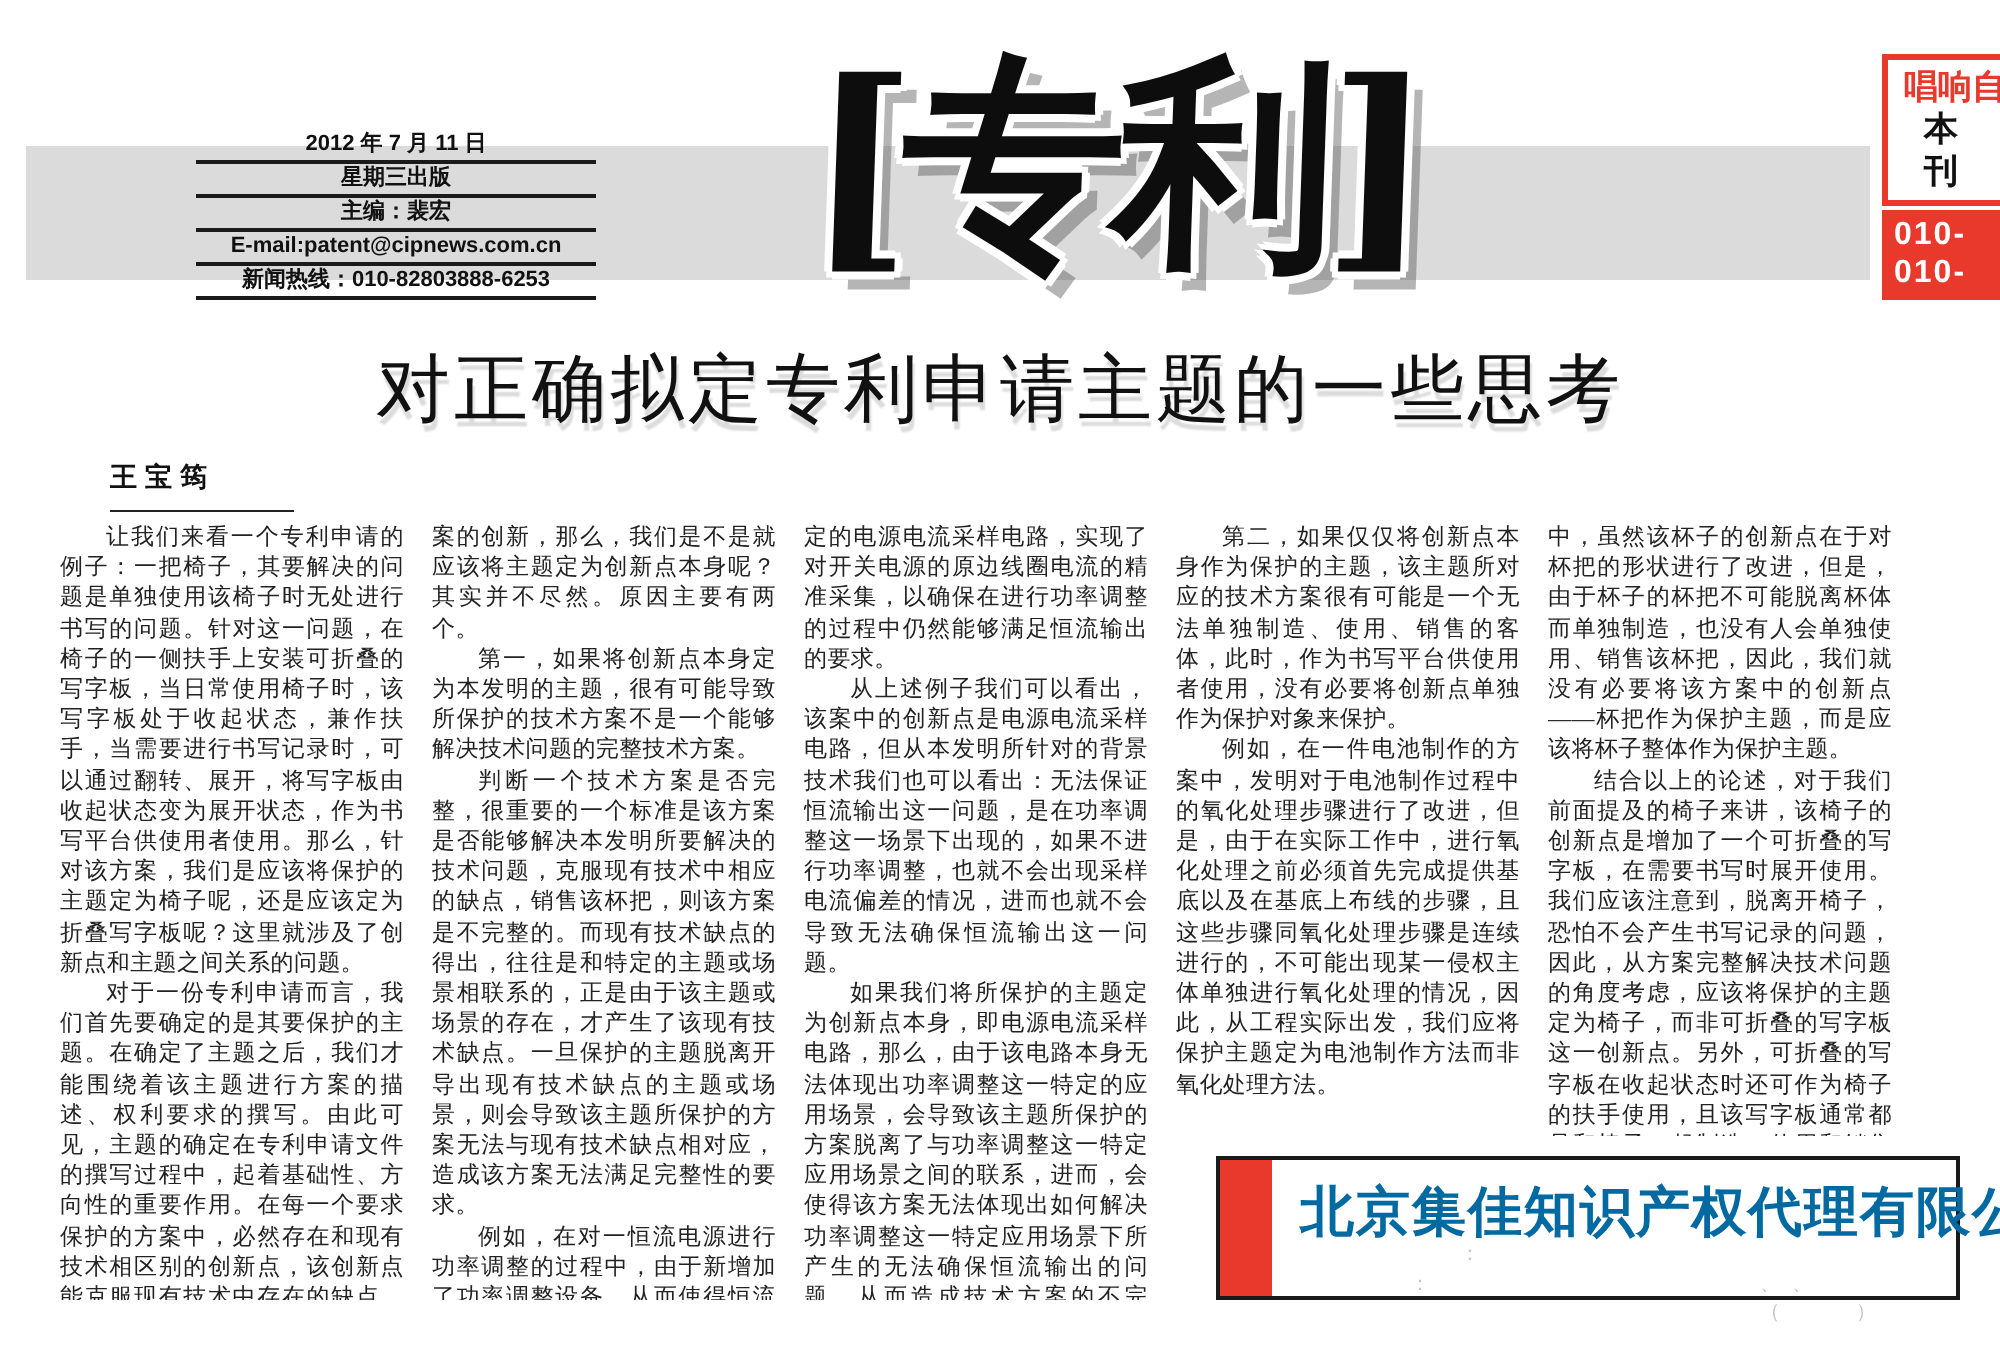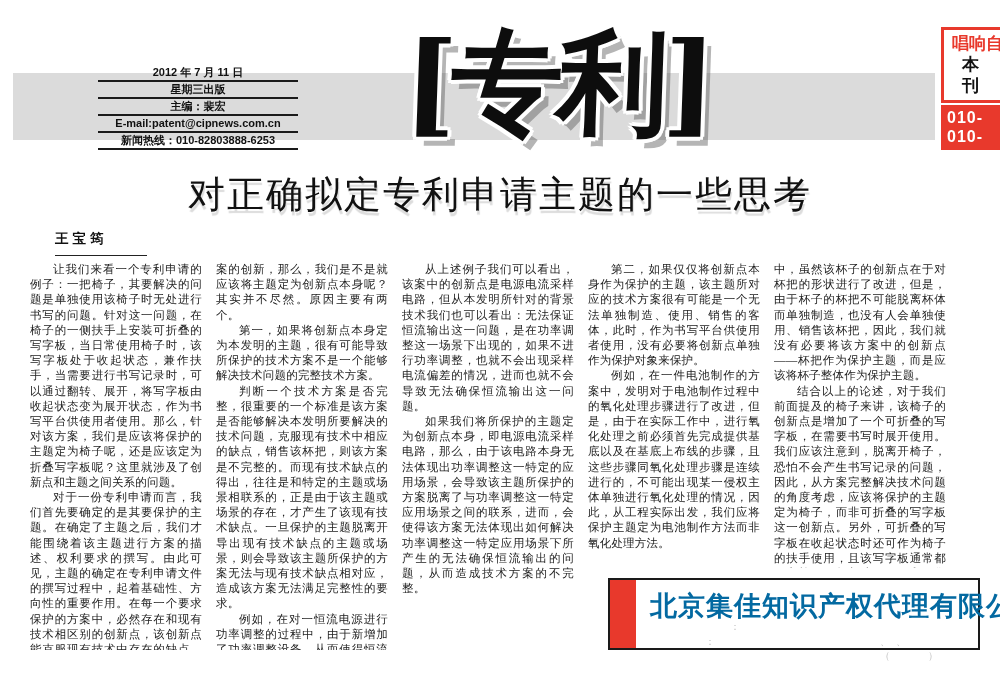--- a/index.html
+++ b/index.html
@@ -123,20 +123,21 @@
       <p class="para">让我们来看一个专利申请的例子：一把椅子，其要解决的问题是单独使用该椅子时无处进行书写的问题。针对这一问题，在椅子的一侧扶手上安装可折叠的写字板，当日常使用椅子时，该写字板处于收起状态，兼作扶手，当需要进行书写记录时，可以通过翻转、展开，将写字板由收起状态变为展开状态，作为书写平台供使用者使用。那么，针对该方案，我们是应该将保护的主题定为椅子呢，还是应该定为折叠写字板呢？这里就涉及了创新点和主题之间关系的问题。</p>
       <p class="para">对于一份专利申请而言，我们首先要确定的是其要保护的主题。在确定了主题之后，我们才能围绕着该主题进行方案的描述、权利要求的撰写。由此可见，主题的确定在专利申请文件的撰写过程中，起着基础性、方向性的重要作用。在每一个要求保护的方案中，必然存在和现有技术相区别的创新点，该创新点能克服现有技术中存在的缺点，解决本发明所要解决的技术问题。</p>
     </div>
   <div class="col tall" style="left:216px">
       <p class="para cont">案的创新，那么，我们是不是就应该将主题定为创新点本身呢？其实并不尽然。原因主要有两个。</p>
       <p class="para">第一，如果将创新点本身定为本发明的主题，很有可能导致所保护的技术方案不是一个能够解决技术问题的完整技术方案。</p>
       <p class="para">判断一个技术方案是否完整，很重要的一个标准是该方案是否能够解决本发明所要解决的技术问题，克服现有技术中相应的缺点，销售该杯把，则该方案是不完整的。而现有技术缺点的得出，往往是和特定的主题或场景相联系的，正是由于该主题或场景的存在，才产生了该现有技术缺点。一旦保护的主题脱离开导出现有技术缺点的主题或场景，则会导致该主题所保护的方案无法与现有技术缺点相对应，造成该方案无法满足完整性的要求。</p>
       <p class="para">例如，在对一恒流电源进行功率调整的过程中，由于新增加了功率调整设备，从而使得恒流电源自身反馈采样电路所采集的电流额外包括了功率调整装置的电流，使得基于采样电路采样结果所进行的恒流输出控制不再准确，造成了无法确保恒流输出的问题。本发明的方案中，采用特</p>
     </div>
   <div class="col tall" style="left:402px">
+      <p class="para cont">定的电源电流采样电路，实现了对开关电源的原边线圈电流的精准采集，以确保在进行功率调整的过程中仍然能够满足恒流输出的要求。</p>
       <p class="para">从上述例子我们可以看出，该案中的创新点是电源电流采样电路，但从本发明所针对的背景技术我们也可以看出：无法保证恒流输出这一问题，是在功率调整这一场景下出现的，如果不进行功率调整，也就不会出现采样电流偏差的情况，进而也就不会导致无法确保恒流输出这一问题。</p>
       <p class="para">如果我们将所保护的主题定为创新点本身，即电源电流采样电路，那么，由于该电路本身无法体现出功率调整这一特定的应用场景，会导致该主题所保护的方案脱离了与功率调整这一特定应用场景之间的联系，进而，会使得该方案无法体现出如何解决功率调整这一特定应用场景下所产生的无法确保恒流输出的问题，从而造成技术方案的不完整。</p>
     </div>
   <div class="col short" style="left:588px">
       <p class="para">第二，如果仅仅将创新点本身作为保护的主题，该主题所对应的技术方案很有可能是一个无法单独制造、使用、销售的客体，此时，作为书写平台供使用者使用，没有必要将创新点单独作为保护对象来保护。</p>
       <p class="para">例如，在一件电池制作的方案中，发明对于电池制作过程中的氧化处理步骤进行了改进，但是，由于在实际工作中，进行氧化处理之前必须首先完成提供基底以及在基底上布线的步骤，且这些步骤同氧化处理步骤是连续进行的，不可能出现某一侵权主体单独进行氧化处理的情况，因此，从工程实际出发，我们应将保护主题定为电池制作方法而非氧化处理方法。</p>
     </div>
   <div class="col short" style="left:774px">
       <p class="para cont">中，虽然该杯子的创新点在于对杯把的形状进行了改进，但是，由于杯子的杯把不可能脱离杯体而单独制造，也没有人会单独使用、销售该杯把，因此，我们就没有必要将该方案中的创新点——杯把作为保护主题，而是应该将杯子整体作为保护主题。</p>
       <p class="para">结合以上的论述，对于我们前面提及的椅子来讲，该椅子的创新点是增加了一个可折叠的写字板，在需要书写时展开使用。我们应该注意到，脱离开椅子，恐怕不会产生书写记录的问题，因此，从方案完整解决技术问题的角度考虑，应该将保护的主题定为椅子，而非可折叠的写字板这一创新点。另外，可折叠的写字板在收起状态时还可作为椅子的扶手使用，且该写字板通常都是和椅子一起制造、使用和销售的，因此从可能出现的侵权行为考虑，我们也没有必要将该写字板作为单独的保护主题，而是应将主题定为一种椅子。</p>

